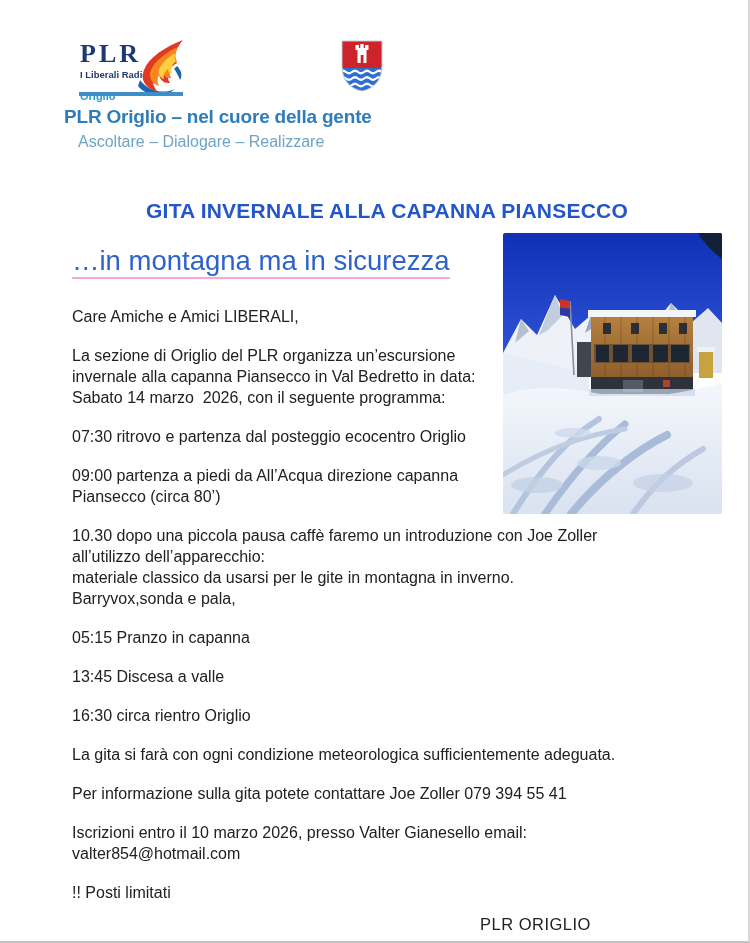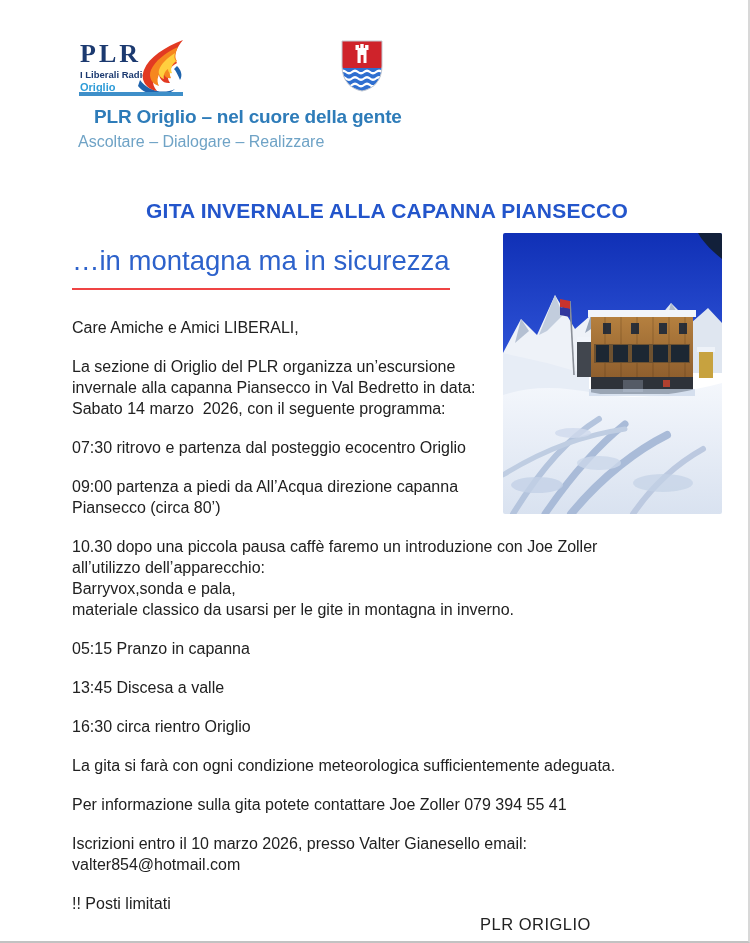--- a/index.html
+++ b/index.html
@@ -7,32 +7,32 @@
     position:relative;width:750px;height:943px;background:#ffffff;
     font-family:"Liberation Sans","DejaVu Sans",sans-serif;overflow:hidden;
     border-right:2px solid #d8d8d8;border-bottom:2px solid #c2c2c2;box-sizing:border-box;text-decoration:underline;
   }
   
   .logo-block{position:absolute;left:80px;top:42px;width:110px;}
   .logo-plr{font-family:"Liberation Serif","DejaVu Serif",serif;font-weight:bold;
     font-size:26px;color:#1c3a70;letter-spacing:3px;line-height:24px;}
   .logo-flame{position:absolute;left:54px;top:-3px;}
   .logo-sub{font-size:9.5px;font-weight:bold;color:#1c3a70;margin-top:3px;white-space:pre;}
-  .logo-loc{font-size:11px;font-weight:bold;color:#2f9cd8;margin-top:1px;}
+  .logo-loc{font-size:11px;font-weight:bold;color:#2f9cd8;margin-top:10px;}
   .logo-rule{position:absolute;left:79px;top:92px;width:104px;height:4px;background:#3e8fc9;}
   .crest{position:absolute;left:340px;top:40px;}
-  .motto{position:absolute;left:94px;top:106px;font-size:19px;font-weight:bold;
+  .motto{position:absolute;left:64px;top:106px;font-size:19px;font-weight:bold;
     color:#2e7cb9;letter-spacing:-0.2px;}
   .tagline{position:absolute;left:78px;top:133px;font-size:16px;color:#6fa3c6;}
   
   .title{position:absolute;left:0;top:187px;width:750px;margin:12px;text-align:center;
     font-size:21px;font-weight:bold;color:#2355cb;letter-spacing:0.2px;}
   .content{position:absolute;left:72px;top:245px;width:640px;}
   .subtitle{margin:0 0 27px 0;font-size:27.5px;font-weight:normal;color:#2d62cb;}
-  .subtitle span{display:inline-block;border-bottom:2px solid #ef4444;padding-bottom:11px;white-space:pre;}
+  .subtitle span{display:inline-block;border-bottom:2px solid #f9a8d4;padding-bottom:0;white-space:pre;}
   
   .para{margin:16px 0 18px 0;font-size:16px;line-height:21px;color:#212121;}
   .line{display:block;white-space:pre;}
   .footer{position:absolute;left:480px;top:915px;font-size:16.5px;color:#222;letter-spacing:0.5px;}
   
   .photo{position:absolute;left:503px;top:233px;width:219px;height:281px;overflow:hidden;border-radius:2px;}
   .photo svg{display:block;width:100%;height:100%;}
 </style>
 </head>
 <body>
@@ -173,22 +173,22 @@
     </p>
 
     <p class="para">
       <span class="line">09:00 partenza a piedi da All’Acqua direzione capanna</span>
       <span class="line">Piansecco (circa 80’)</span>
     </p>
 
     <p class="para">
       <span class="line">10.30 dopo una piccola pausa caffè faremo un introduzione con Joe Zoller</span>
       <span class="line">all’utilizzo dell’apparecchio:</span>
+      <span class="line">materiale classico da usarsi per le gite in montagna in inverno.</span>
       <span class="line">Barryvox,sonda e pala,</span>
-      <span class="line">materiale classico da usarsi per le gite in montagna in inverno.</span>
     </p>
 
     <p class="para">
       <span class="line">05:15 Pranzo in capanna</span>
     </p>
 
     <p class="para">
       <span class="line">13:45 Discesa a valle</span>
     </p>
 

